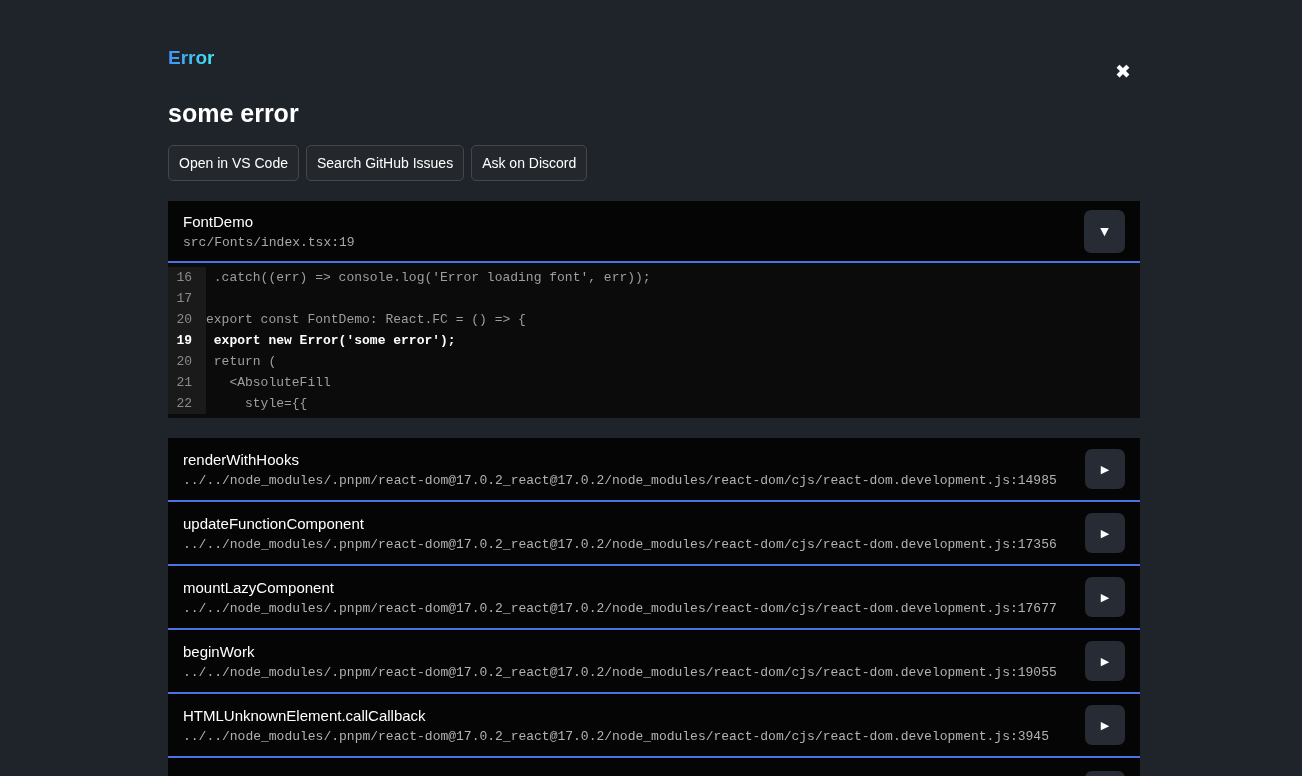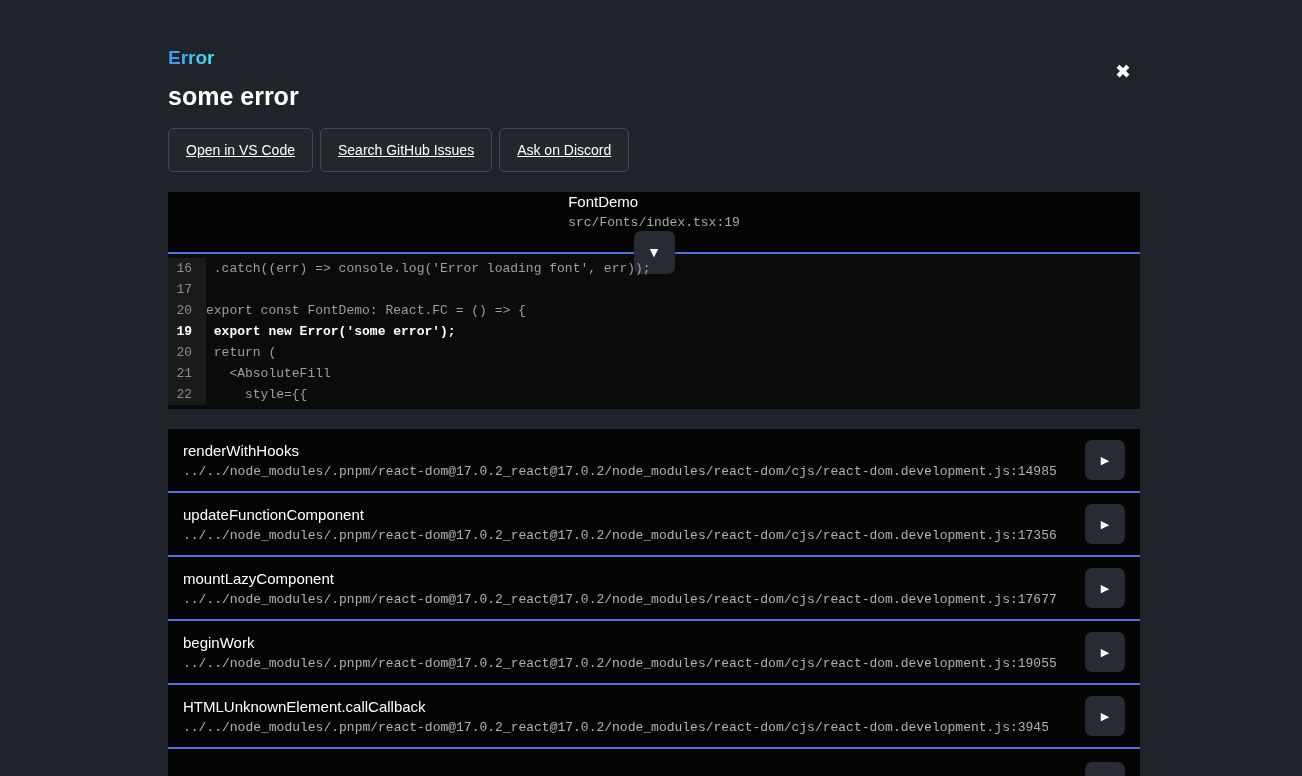--- a/index.html
+++ b/index.html
@@ -37,55 +37,53 @@
     font-weight: 700;
     line-height: 23px;
     display: inline-block;
     background: linear-gradient(90deg, var(--grad-start), var(--grad-end));
     -webkit-background-clip: text;
     background-clip: text;
     -webkit-text-fill-color: transparent;
     color: var(--grad-start);
   }
   .error-title {
-    margin-top: 12px;
+    margin-top: 29px;
     font-size: 25px;
     font-weight: 700;
     color: var(--text-white);
     line-height: 30px;
   }
   .actions {
     margin-top: 17px;
     display: flex;
     gap: 7px;
   }
   .action-btn {
     background: var(--button-bg);
     border: 1px solid var(--button-border);
     border-radius: 5px;
     color: var(--text-white);
     font-family: "Liberation Sans", sans-serif;
     font-size: 14px;
-    height: 44px;
-    padding: 0 17px;
+    height: 36px;
+    padding: 0 10px;
     cursor: pointer;
-    text-decoration: underline;
   }
   .code-frame {
     margin-top: 20px;
     background: var(--panel-bg);
   }
   .code-frame-header {
     height: 62px;
     display: flex;
     align-items: center;
     justify-content: space-between;
     padding: 0 15px;
     border-bottom: 2px solid var(--accent-blue);
-    flex-direction: column;
   }
   .fn-name {
     color: var(--text-white);
     font-size: 15px;
     line-height: 19px;
   }
   .file-loc {
     font-family: "Liberation Mono", monospace;
     font-size: 13px;
     line-height: 17px;

